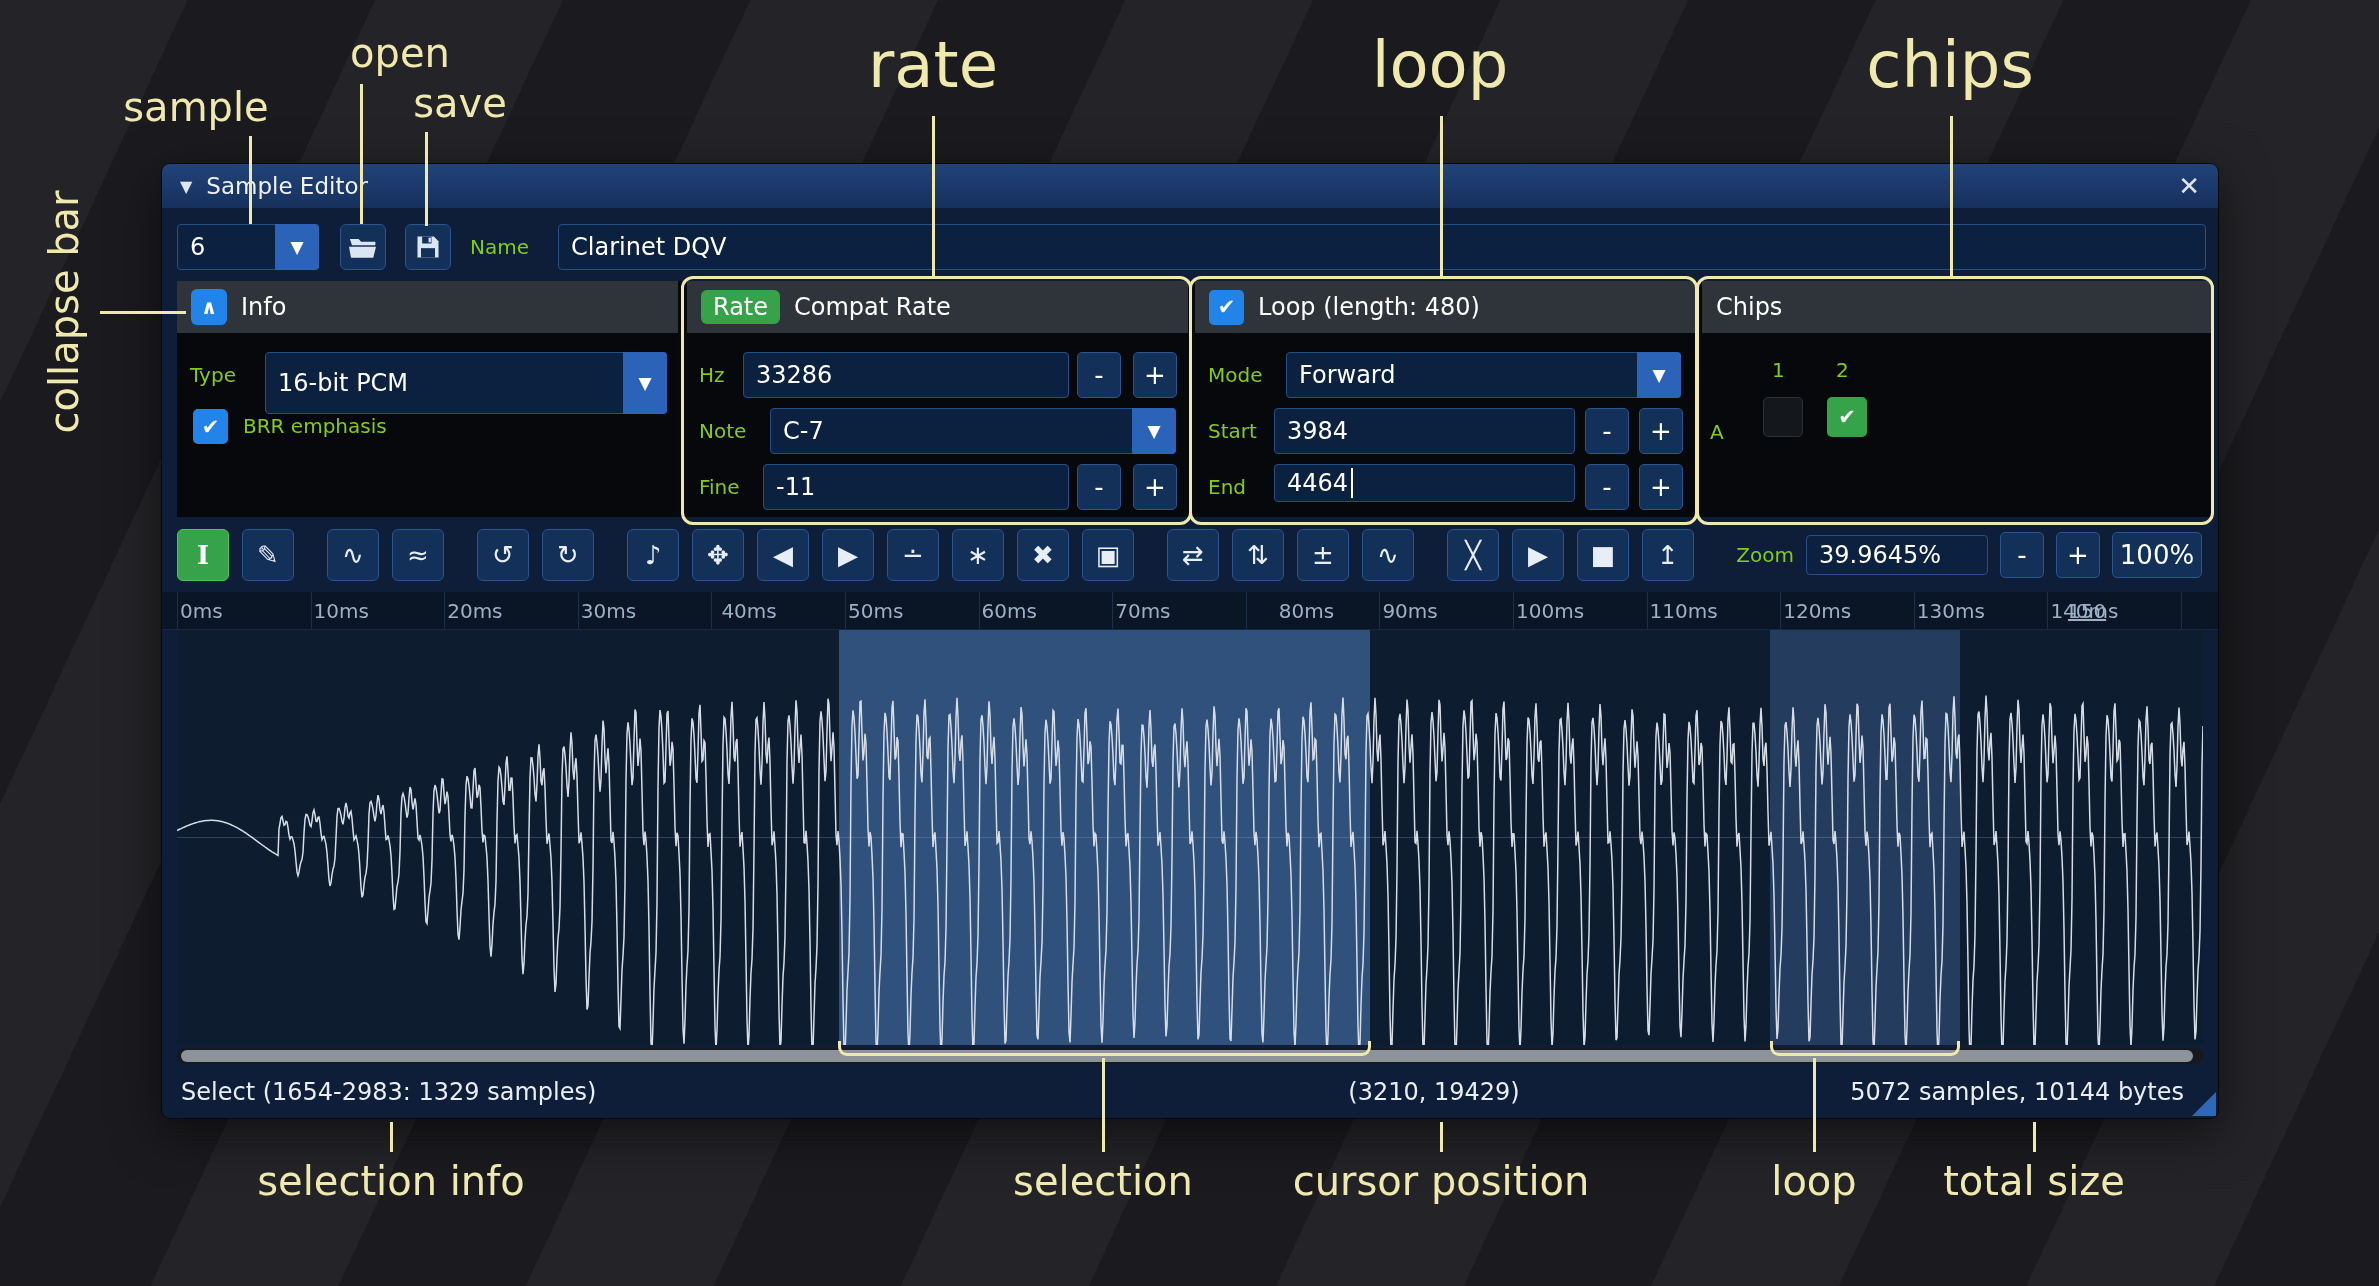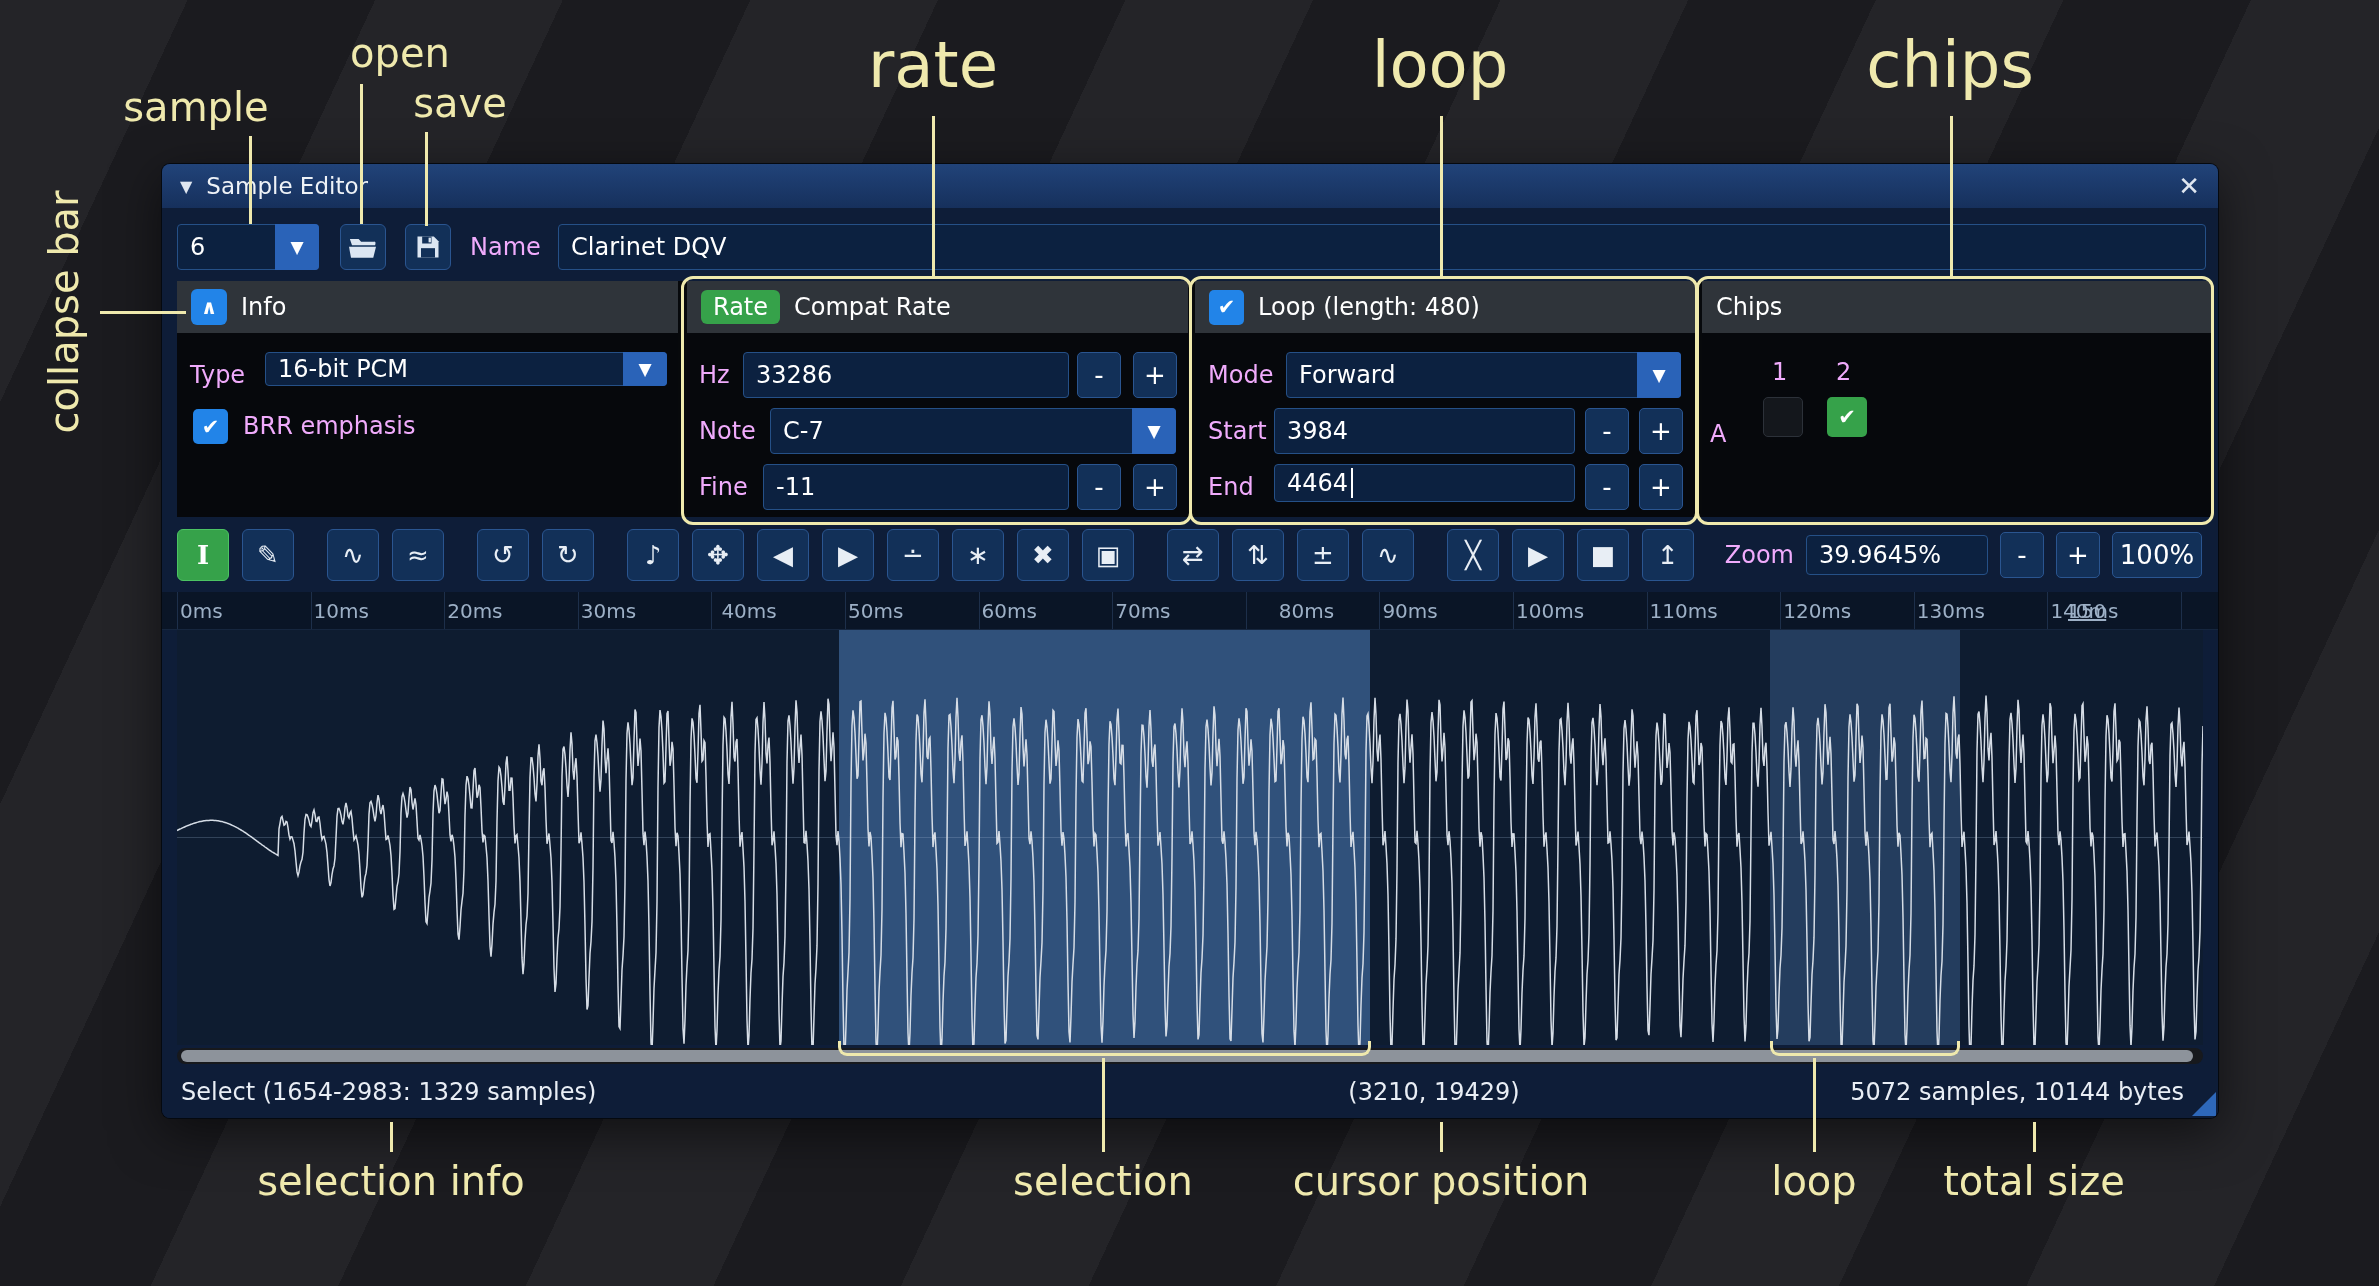--- a/index.html
+++ b/index.html
@@ -10,21 +10,21 @@
   .abs{position:absolute;}
   
   .window{position:absolute;left:162px;top:164px;width:2056px;height:954px;
     background:#0e1d38;border-radius:8px;overflow:hidden;
     box-shadow:0 0 0 1px #05090f,0 14px 50px rgba(0,0,0,.55);}
   .titlebar{position:absolute;left:0;top:0;right:0;height:44px;
     background:linear-gradient(#214379,#16305c);display:flex;align-items:center;
     padding:0 18px;color:#eef2f7;font-size:23px;}
   .titletri{font-size:16px;margin-right:14px;color:#dfe6f0;}
   .closex{margin-left:auto;font-size:26px;color:#dfe6f0;cursor:default;}
-  .lbl{color:#f0abfc;font-size:24px;}
+  .lbl{color:#84cc16;font-size:20px;}
   .field{background:#0c2140;border:1px solid #255087;border-radius:4px;color:#fff;
     font-size:24px;display:flex;align-items:center;padding:0 12px;}
   .combo{background:#0c2140;border:1px solid #255087;border-radius:4px;color:#fff;
     font-size:24px;display:flex;align-items:center;padding-left:12px;position:absolute;}
   .combo-arrow{position:absolute;right:-1px;top:-1px;bottom:-1px;width:44px;background:#2a63b8;
     border-radius:0 4px 4px 0;display:flex;align-items:center;justify-content:center;
     font-size:17px;color:#fff;}
   .iconbtn{background:#123058;border:1px solid #2a5590;border-radius:6px;
     display:flex;align-items:center;justify-content:center;}
   .panels{position:absolute;left:15px;top:117px;width:2035px;height:236px;background:#07090c;}
@@ -118,21 +118,21 @@
     <div class="panels">
 
       <div class="section" style="left:0;width:501px">
         <div class="sechead">
           <div class="chevbtn">
             <span>∧</span>
           </div>
           <span>Info</span>
         </div>
         <span class="lbl abs" style="left:13px;top:71px;line-height:46px">Type</span>
-        <div class="combo" style="left:88px;top:71px;width:402px;height:34px">
+        <div class="combo" style="left:88px;top:71px;width:402px;height:62px">
           <span>16-bit PCM</span>
           <span class="combo-arrow">▼</span>
         </div>
         <div class="cb on abs" style="left:16px;top:128px">
           <span>✔</span>
         </div>
         <span class="lbl abs" style="left:66px;top:128px;line-height:35px">BRR emphasis</span>
       </div>
 
       <div class="section" style="left:510px;width:501px">

